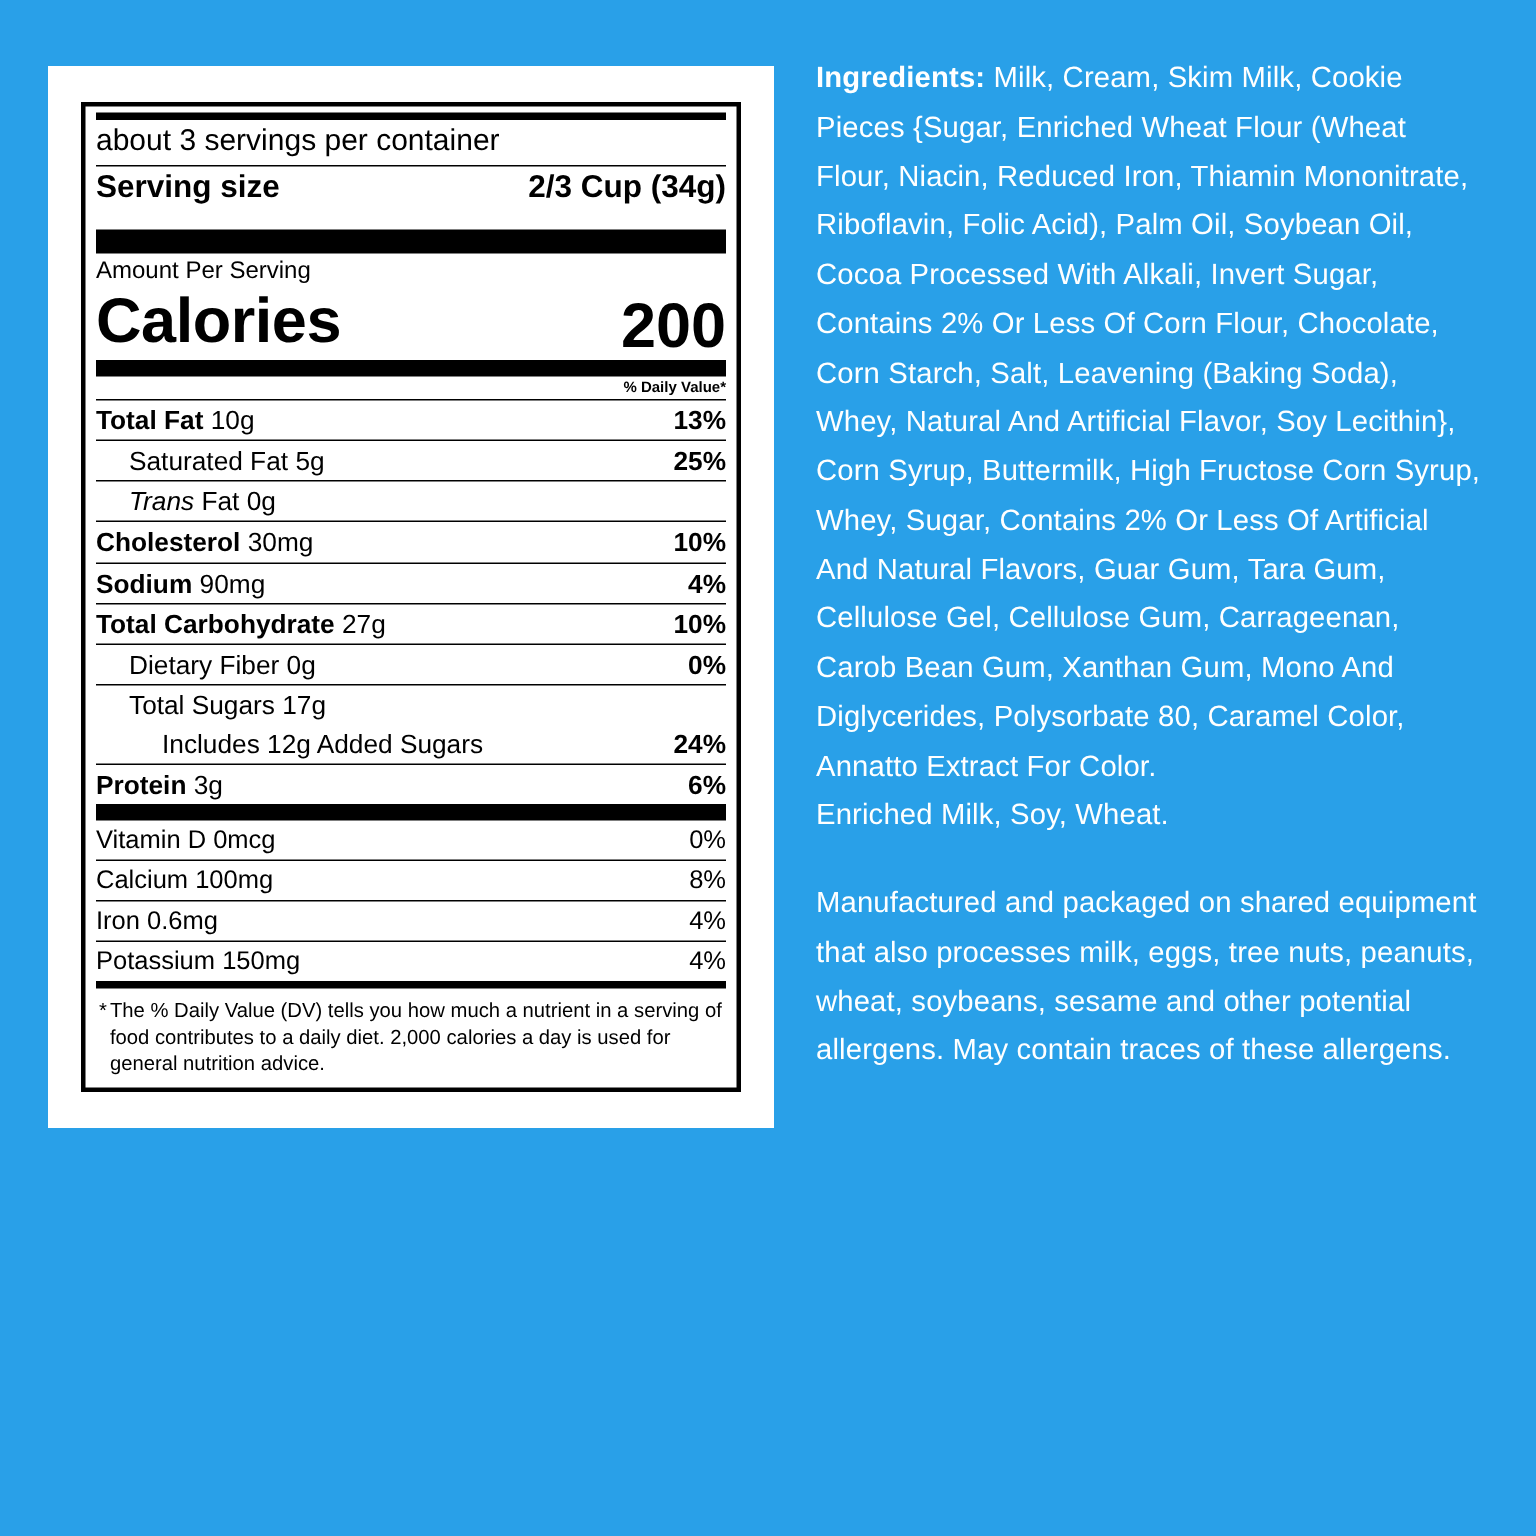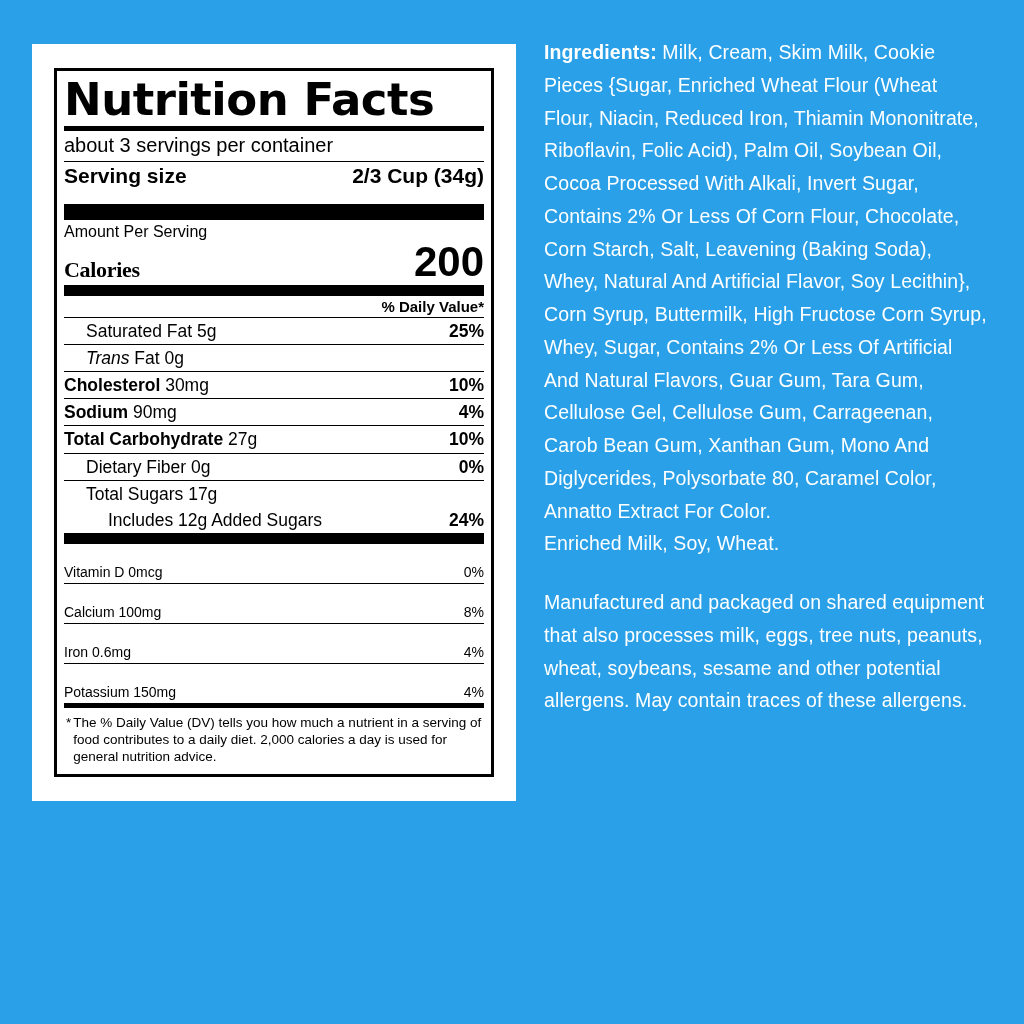--- a/index.html
+++ b/index.html
@@ -69,34 +69,33 @@
     font-weight: normal;
     padding: 3px 0 0 0;
   }
   .cal-row {
     display: flex;
     justify-content: space-between;
     align-items: flex-end;
     padding: 0 0 2px 0;
   }
   .cal-label {
-    font-size: 22px;
+    font-size: 42px;
     font-weight: bold;
     letter-spacing: -0.3px;
-    font-family: Liberation Serif, serif;
   }
   .cal-value {
     font-size: 42px;
     font-weight: bold;
     line-height: 1;
   }
 
   .dv-head {
     text-align: right;
-    font-size: 15px;
+    font-size: 10px;
     font-weight: bold;
     padding: 2px 0 2px 0;
   }
 
   .row {
     display: flex;
     justify-content: space-between;
     font-size: 17.5px;
     padding: 3px 0 3px 0;
     border-top: 1px solid #000;
@@ -106,22 +105,22 @@
   .row .nm { padding-right: 8px; }
   .row .nm b { font-weight: bold; }
   .row .pct { font-weight: bold; white-space: nowrap; }
   .indent1 { padding-left: 22px; }
   .indent2 { padding-left: 44px; }
   .ital { font-style: italic; }
 
   .micro-row {
     display: flex;
     justify-content: space-between;
-    font-size: 14px;
-    padding: 20px 0 3px 0;
+    font-size: 17px;
+    padding: 3px 0 3px 0;
     border-top: 1px solid #000;
   }
   .micro-row .pct { font-weight: normal; }
 
   .footnote {
     display: flex;
     font-size: 13.5px;
     line-height: 1.28;
     padding: 6px 2px 2px 2px;
   }
@@ -144,21 +143,20 @@
   .info .gap { height: 26px; }
 </style>
 </head>
 <body>
 
 <div class="page">
 
   <div class="panel-outer">
     <div class="nf">
 
-      <div class="nf-title">Nutrition Facts</div>
 
       <div class="rule-med"></div>
       <div class="servings">about 3 servings per container</div>
 
       <div class="rule-thin"></div>
       <div class="serving-size">
         <span>Serving size</span>
         <span>2/3 Cup (34g)</span>
       </div>
 
@@ -167,20 +165,24 @@
       <div class="amount-per">Amount Per Serving</div>
       <div class="cal-row">
         <span class="cal-label">Calories</span>
         <span class="cal-value">200</span>
       </div>
 
       <div class="rule-thick"></div>
 
       <div class="dv-head">% Daily Value*</div>
 
+      <div class="row">
+        <span class="nm"><b>Total Fat</b> <span>10g</span></span>
+        <span class="pct">13%</span>
+      </div>
 
       <div class="row indent1">
         <span class="nm"><span>Saturated Fat</span> <span>5g</span></span>
         <span class="pct">25%</span>
       </div>
 
       <div class="row indent1">
         <span class="nm"><span class="ital">Trans</span> <span>Fat 0g</span></span>
         <span class="pct"></span>
       </div>
@@ -208,20 +210,24 @@
       <div class="row indent1">
         <span class="nm"><span>Total Sugars</span> <span>17g</span></span>
         <span class="pct"></span>
       </div>
 
       <div class="row indent2 no-top">
         <span class="nm"><span>Includes 12g Added Sugars</span></span>
         <span class="pct">24%</span>
       </div>
 
+      <div class="row">
+        <span class="nm"><b>Protein</b> <span>3g</span></span>
+        <span class="pct">6%</span>
+      </div>
 
       <div class="rule-thick"></div>
 
       <div class="micro-row" style="border-top:none">
         <span>Vitamin D 0mcg</span>
         <span class="pct">0%</span>
       </div>
       <div class="micro-row">
         <span>Calcium 100mg</span>
         <span class="pct">8%</span>

